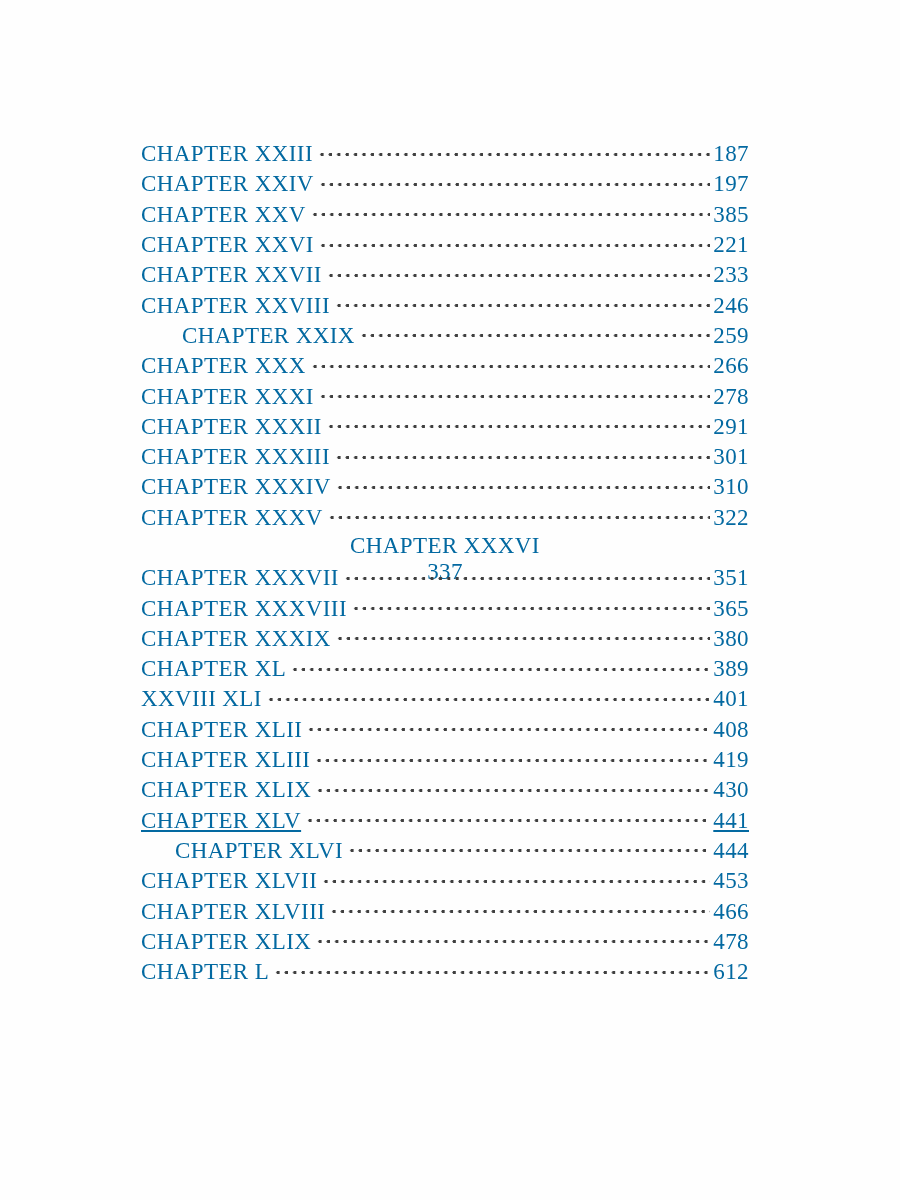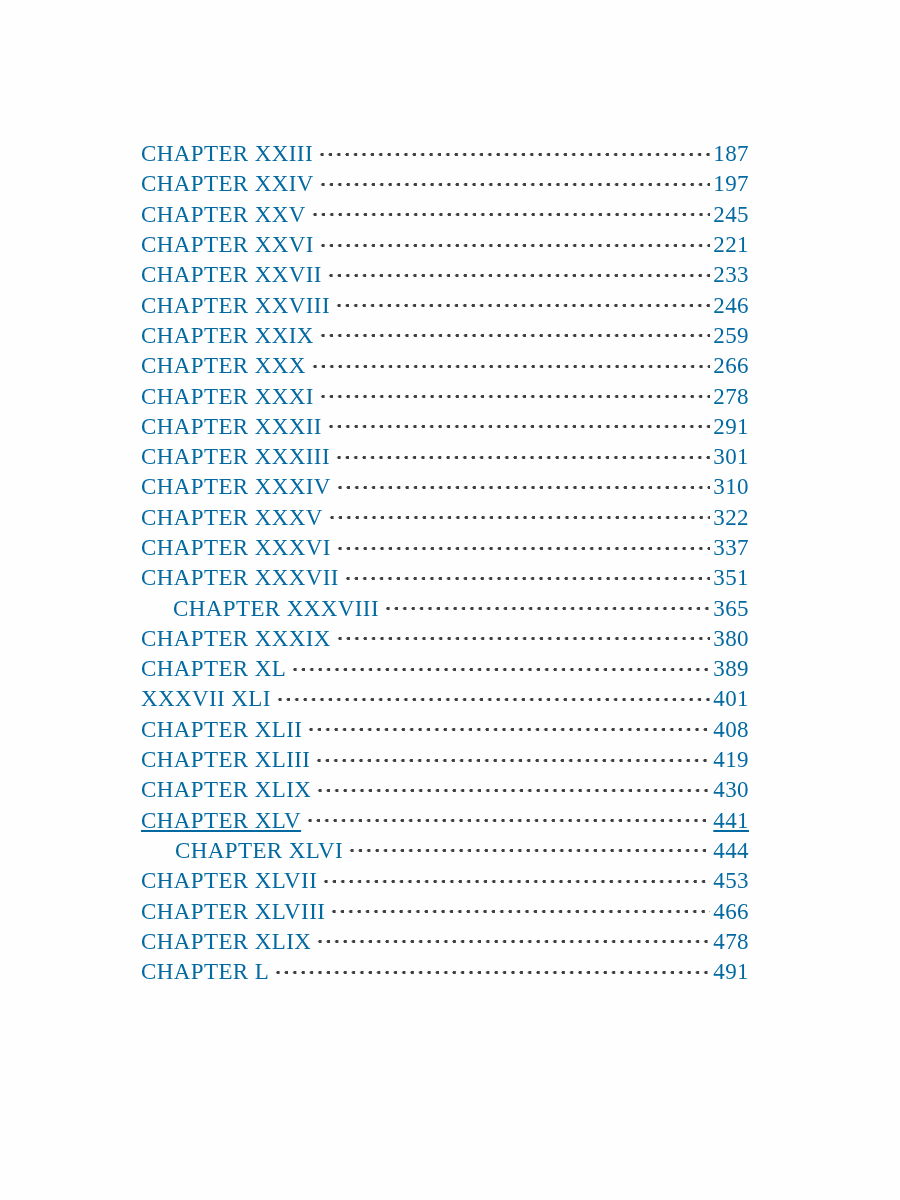--- a/index.html
+++ b/index.html
@@ -63,38 +63,38 @@
       <span class="toc-page">187</span>
     </div>
       <div class="toc-row" style="display: flex;">
       <span class="toc-label">CHAPTER XXIV</span>
       <span class="toc-leader"></span>
       <span class="toc-page">197</span>
     </div>
       <div class="toc-row" style="display: flex;">
       <span class="toc-label">CHAPTER XXV</span>
       <span class="toc-leader"></span>
-      <span class="toc-page">245</span>
+      <span class="toc-page">385</span>
     </div>
       <div class="toc-row" style="display: flex;">
       <span class="toc-label">CHAPTER XXVI</span>
       <span class="toc-leader"></span>
       <span class="toc-page">221</span>
     </div>
       <div class="toc-row" style="display: flex;">
       <span class="toc-label">CHAPTER XXVII</span>
       <span class="toc-leader"></span>
       <span class="toc-page">233</span>
     </div>
       <div class="toc-row" style="display: flex;">
       <span class="toc-label">CHAPTER XXVIII</span>
       <span class="toc-leader"></span>
       <span class="toc-page">246</span>
     </div>
-      <div class="toc-row" style="display: flex;">
+      <div class="toc-row" style="display: flex; margin-left: 41px;">
       <span class="toc-label">CHAPTER XXIX</span>
       <span class="toc-leader"></span>
       <span class="toc-page">259</span>
     </div>
       <div class="toc-row" style="display: flex;">
       <span class="toc-label">CHAPTER XXX</span>
       <span class="toc-leader"></span>
       <span class="toc-page">266</span>
     </div>
       <div class="toc-row" style="display: flex;">
@@ -115,47 +115,47 @@
       <div class="toc-row" style="display: flex;">
       <span class="toc-label">CHAPTER XXXIV</span>
       <span class="toc-leader"></span>
       <span class="toc-page">310</span>
     </div>
       <div class="toc-row" style="display: flex;">
       <span class="toc-label">CHAPTER XXXV</span>
       <span class="toc-leader"></span>
       <span class="toc-page">322</span>
     </div>
-      <div class="toc-row" style="display: flex;">
+      <div class="toc-row" style="display: flex; flex-direction: column;">
       <span class="toc-label">CHAPTER XXXVI</span>
       <span class="toc-leader"></span>
       <span class="toc-page">337</span>
     </div>
       <div class="toc-row" style="display: flex;">
       <span class="toc-label">CHAPTER XXXVII</span>
       <span class="toc-leader"></span>
       <span class="toc-page">351</span>
     </div>
-      <div class="toc-row" style="display: flex; margin-left: 32px;">
+      <div class="toc-row" style="display: flex;">
       <span class="toc-label">CHAPTER XXXVIII</span>
       <span class="toc-leader"></span>
       <span class="toc-page">365</span>
     </div>
       <div class="toc-row" style="display: flex;">
       <span class="toc-label">CHAPTER XXXIX</span>
       <span class="toc-leader"></span>
       <span class="toc-page">380</span>
     </div>
       <div class="toc-row" style="display: flex;">
       <span class="toc-label">CHAPTER XL</span>
       <span class="toc-leader"></span>
       <span class="toc-page">389</span>
     </div>
       <div class="toc-row" style="display: flex;">
-      <span class="toc-label">XXXVII XLI</span>
+      <span class="toc-label">XXVIII XLI</span>
       <span class="toc-leader"></span>
       <span class="toc-page">401</span>
     </div>
       <div class="toc-row" style="display: flex;">
       <span class="toc-label">CHAPTER XLII</span>
       <span class="toc-leader"></span>
       <span class="toc-page">408</span>
     </div>
       <div class="toc-row" style="display: flex;">
       <span class="toc-label">CHAPTER XLIII</span>
@@ -188,16 +188,16 @@
       <span class="toc-page">466</span>
     </div>
       <div class="toc-row" style="display: flex;">
       <span class="toc-label">CHAPTER XLIX</span>
       <span class="toc-leader"></span>
       <span class="toc-page">478</span>
     </div>
       <div class="toc-row" style="display: flex;">
       <span class="toc-label">CHAPTER L</span>
       <span class="toc-leader"></span>
-      <span class="toc-page">491</span>
+      <span class="toc-page">612</span>
     </div>
     </div>
 </div>
 
 </body></html>

